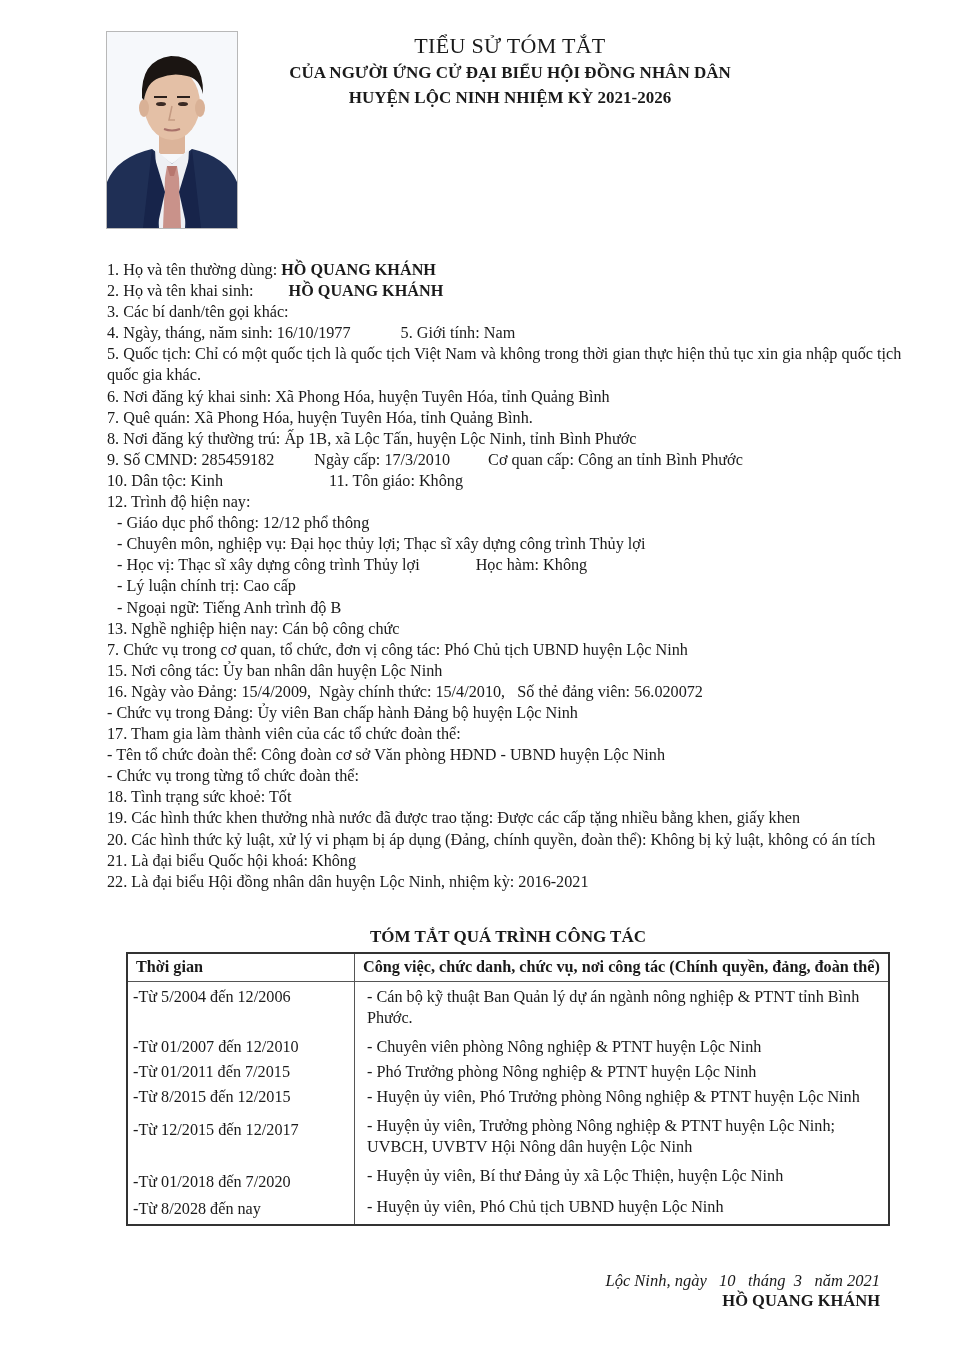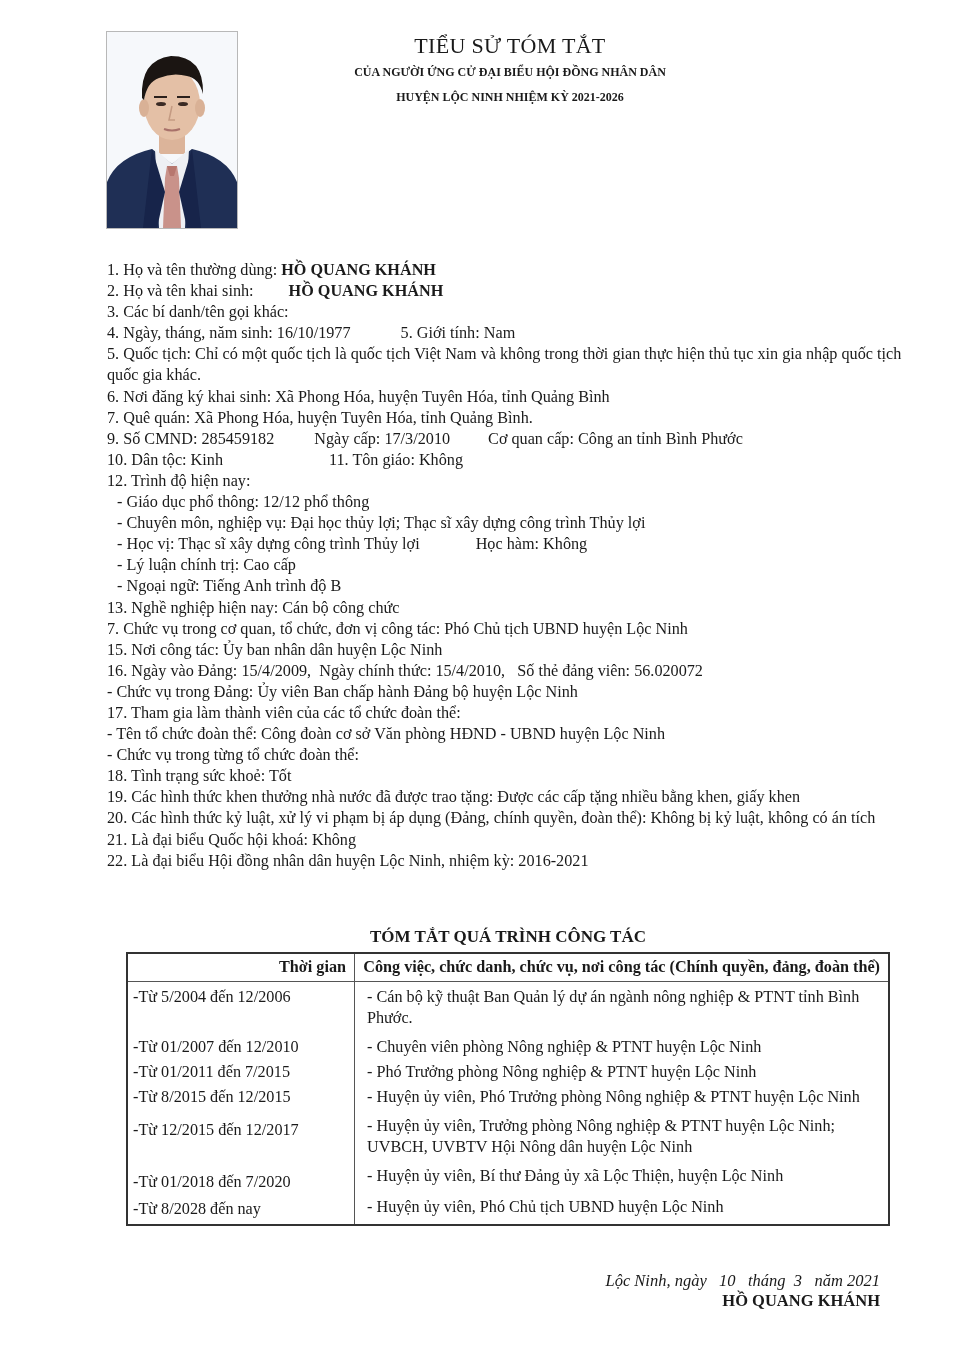--- a/index.html
+++ b/index.html
@@ -7,35 +7,35 @@
     width: 966px; height: 1366px; position: relative; overflow: hidden;
     font-family: "Liberation Serif", "DejaVu Serif", serif;
     color: #1a1a1a;
   }
   .photo {
     position: absolute; left: 106px; top: 31px; width: 130px; height: 196px;
     border: 1px solid #b8b8b8; background: #f7f9fb; overflow: hidden;
   }
   .title-block { position: absolute; left: 240px; top: 32px; width: 540px; text-align: center; }
   .title { font-size: 22px; font-weight: normal; line-height: 28px; letter-spacing: 0.3px; }
-  .subtitle { font-size: 12px; font-weight: bold; line-height: 25px; }
+  .subtitle { font-size: 17px; font-weight: bold; line-height: 25px; }
   .fields { position: absolute; left: 107px; top: 260px; width: 812px; font-size: 16.2px; line-height: 21.1px; }
   .fields .line { white-space: nowrap; }
   .fields .wrap { white-space: normal; }
   .b { font-weight: bold; }
   .ind1 { padding-left: 16px; }
   .ind2 { padding-left: 10px; }
   .gap { display: inline-block; }
   .section-title { position: absolute; left: 0; width: 1016px; top: 927px; text-align: center; font-size: 17px; font-weight: bold; }
   table.work {
     position: absolute; left: 126px; top: 952px; width: 764px;
     border-collapse: collapse; border: 2px solid #333; font-size: 16.2px;
   }
   table.work th, table.work td { border-left: 1px solid #555; vertical-align: top; }
-  table.work th { font-weight: bold; text-align: right; border-bottom: 1px solid #555; padding: 3px 8px; line-height: 21px; }
+  table.work th { font-weight: bold; text-align: left; border-bottom: 1px solid #555; padding: 3px 8px; line-height: 21px; }
   table.work th.time { width: 210px; vertical-align: middle; }
   table.work td { padding: 2px 8px; line-height: 21px; }
   table.work td.time { padding-left: 5px; }
   table.work td.desc { padding-left: 12px; padding-right: 8px; }
   table.work tr.first td { padding-top: 5px; }
   table.work tr.spaced td { padding-top: 6px; }
   table.work tr.last td { padding-bottom: 4px; }
   .sign { position: absolute; left: 520px; top: 1271px; width: 360px; text-align: right; font-size: 16.5px; line-height: 20px; }
   .sign .date { font-style: italic; }
   .sign .b { font-weight: bold; }
@@ -89,20 +89,21 @@
   <div class="line">
     <span>2. Họ và tên khai sinh:</span><span class="gap" style="width:35px"></span><span class="b">HỒ QUANG KHÁNH</span>
   </div>
   <div class="line">3. Các bí danh/tên gọi khác:</div>
   <div class="line">
     <span>4. Ngày, tháng, năm sinh: 16/10/1977</span><span class="gap" style="width:50px"></span><span>5. Giới tính: Nam</span>
   </div>
   <div class="wrap">5. Quốc tịch: Chỉ có một quốc tịch là quốc tịch Việt Nam và không trong thời gian thực hiện thủ tục xin gia nhập quốc tịch quốc gia khác.</div>
   <div class="line">6. Nơi đăng ký khai sinh: Xã Phong Hóa, huyện Tuyên Hóa, tỉnh Quảng Bình</div>
   <div class="line">7. Quê quán: Xã Phong Hóa, huyện Tuyên Hóa, tỉnh Quảng Bình.</div>
+  <div class="line">8. Nơi đăng ký thường trú: Ấp 1B, xã Lộc Tấn, huyện Lộc Ninh, tỉnh Bình Phước</div>
   <div class="line">
     <span>9. Số CMND: 285459182</span><span class="gap" style="width:40px"></span><span>Ngày cấp: 17/3/2010</span><span class="gap" style="width:38px"></span><span>Cơ quan cấp: Công an tỉnh Bình Phước</span>
   </div>
   <div class="line">
     <span>10. Dân tộc: Kinh</span><span class="gap" style="width:106px"></span><span>11. Tôn giáo: Không</span>
   </div>
   <div class="line">12. Trình độ hiện nay:</div>
   <div class="line ind2">- Giáo dục phổ thông: 12/12 phổ thông</div>
   <div class="line ind2">- Chuyên môn, nghiệp vụ: Đại học thủy lợi; Thạc sĩ xây dựng công trình Thủy lợi</div>
   <div class="line ind2">

